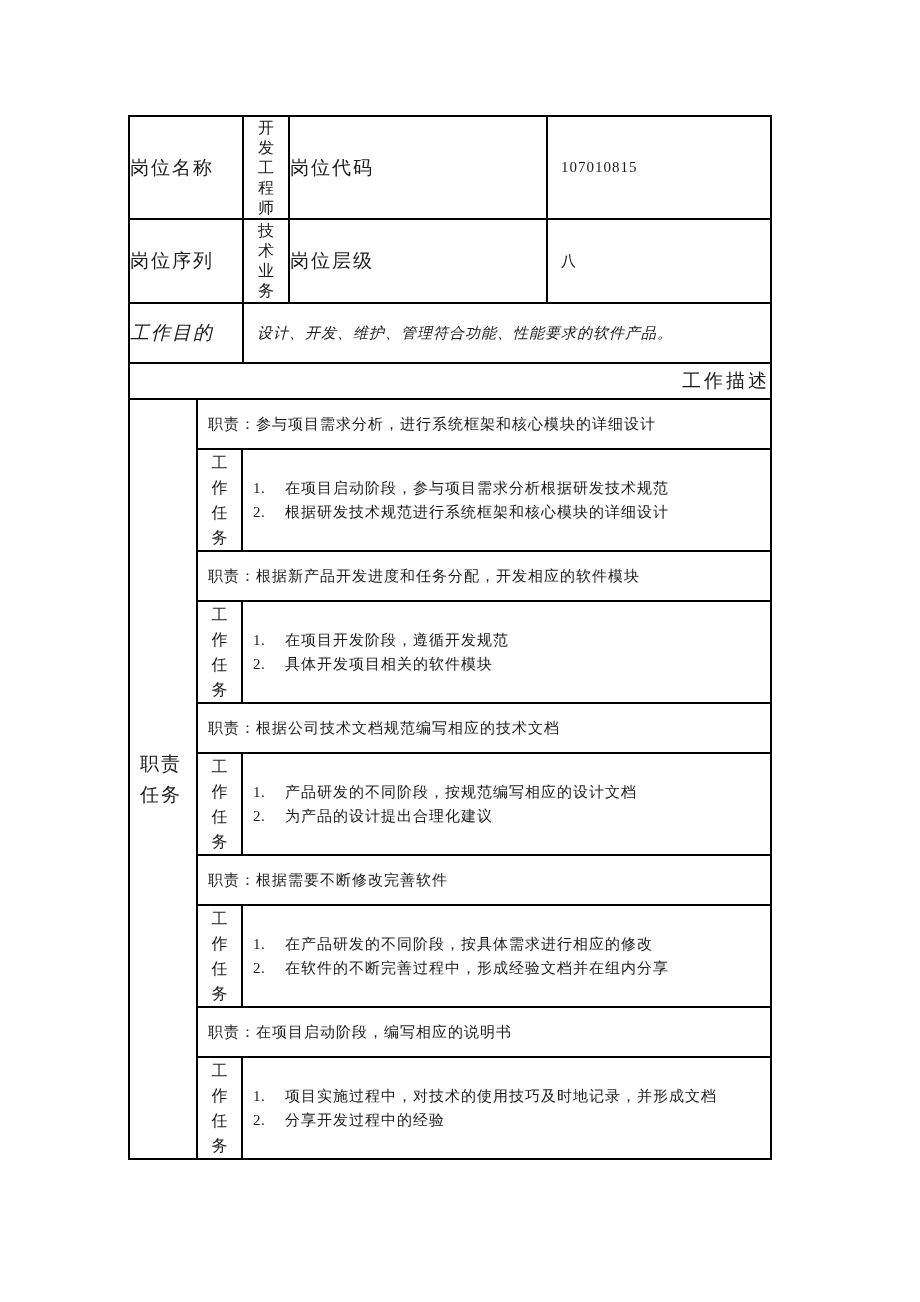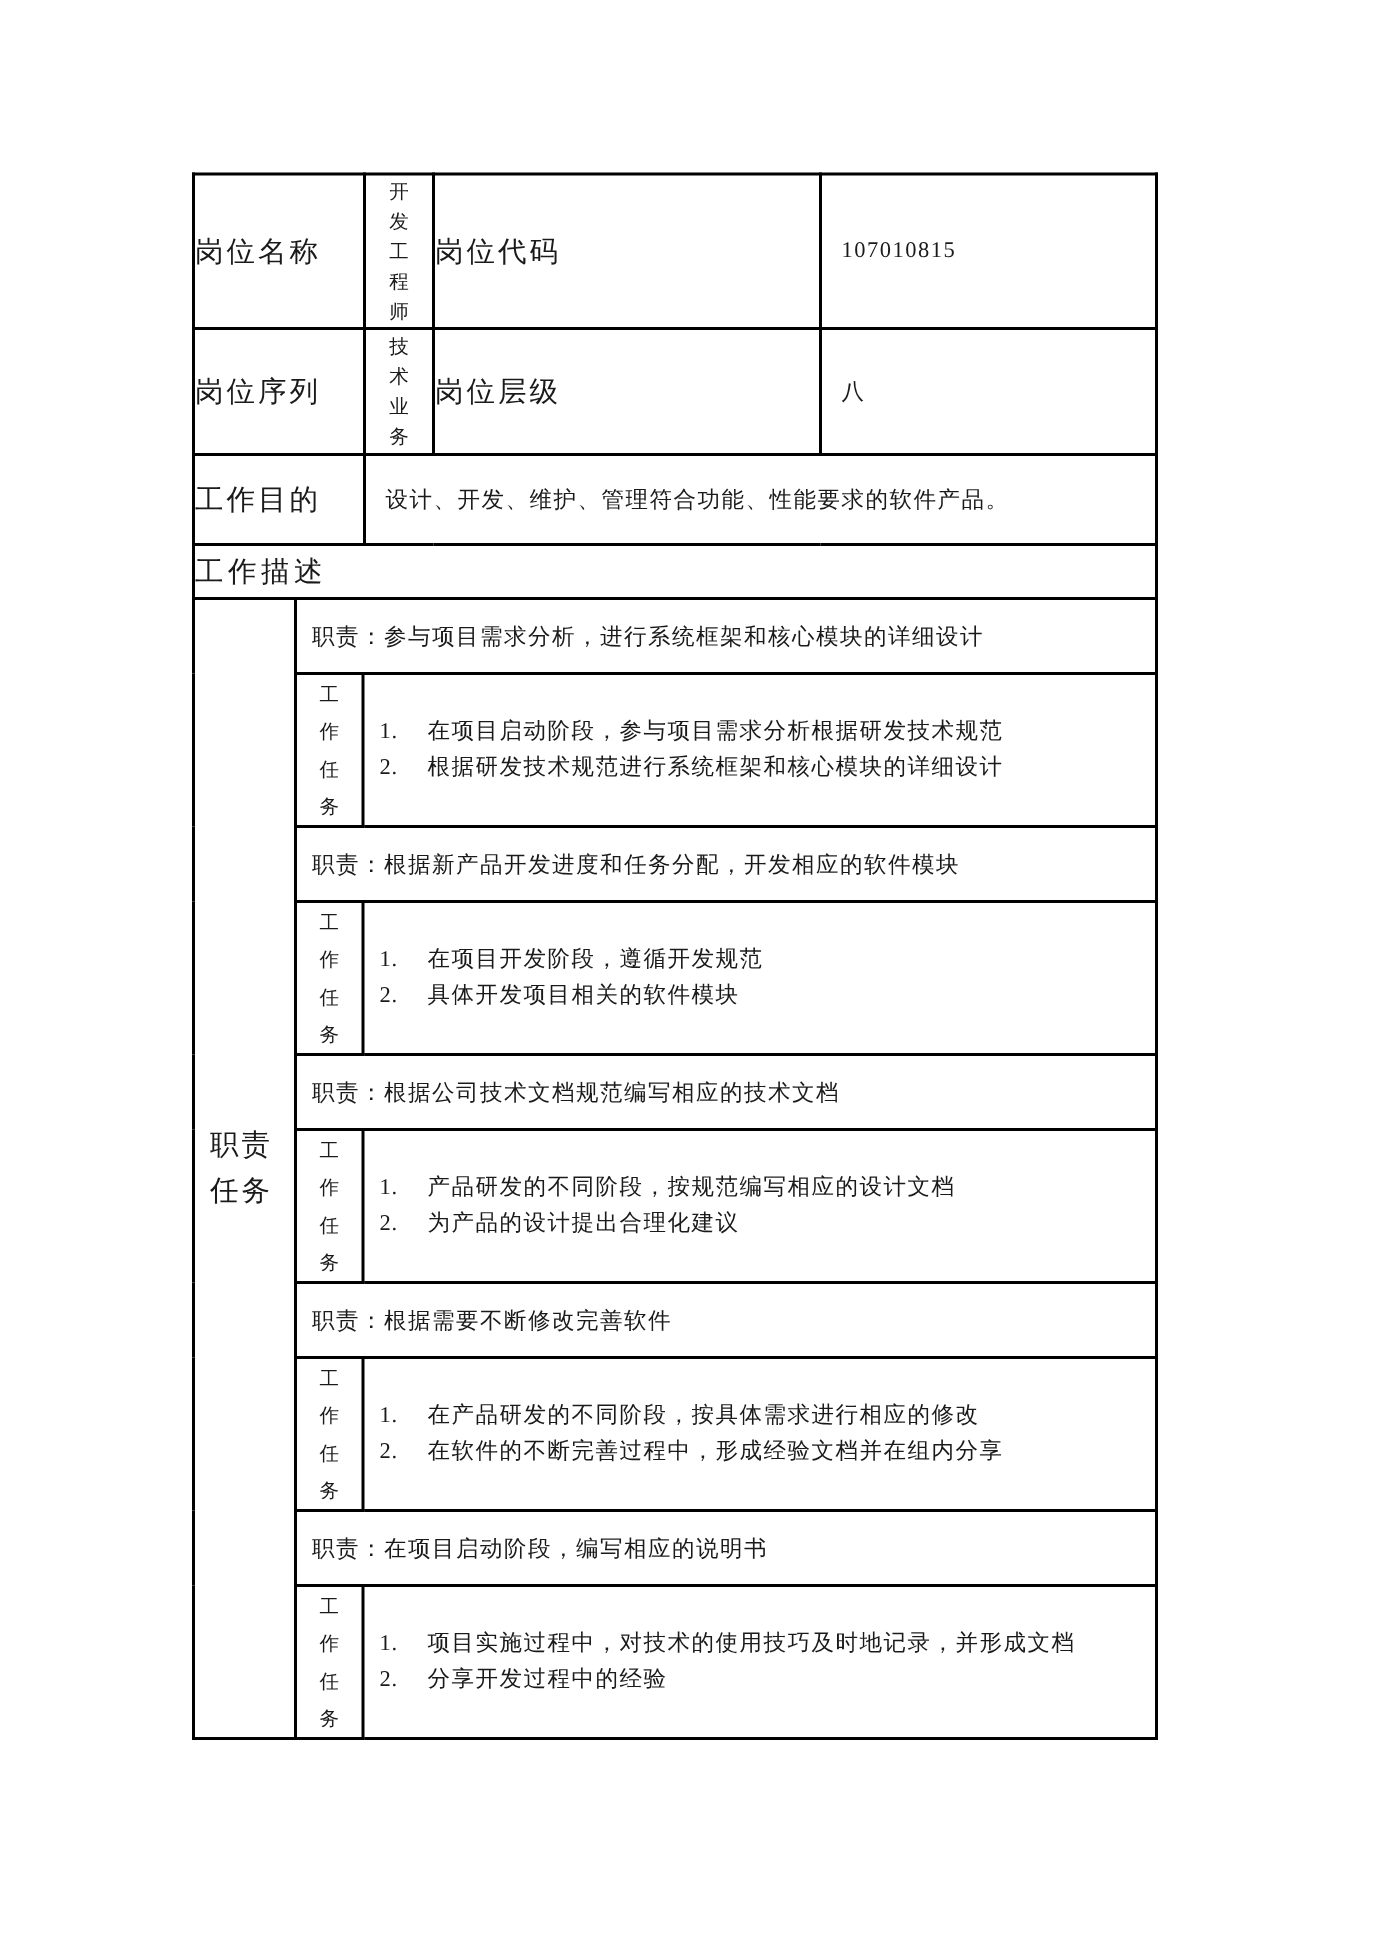--- a/index.html
+++ b/index.html
@@ -26,41 +26,41 @@
   td {
     border: 2px solid #000000;
     padding: 0;
     vertical-align: middle;
     overflow: hidden;
   }
   
   tr.r1 { height: 103px; }
   tr.r2 { height: 84px; }
   tr.r3 { height: 40px; }
-  tr.r4 { height: 60px; }
+  tr.r4 { height: 60px; font-style: italic; }
   tr.r5 { height: 36px; }
   tr.rd { height: 50px; }
   tr.rt { height: 100px; }
 
   
   td.lbl {
     font-size: 19px;
     letter-spacing: 2px;
     white-space: nowrap;
   }
   td.sec {
     font-size: 19px;
     letter-spacing: 3px;
-    text-align: left;
+    text-align: right;
   }
   td.vert { text-align: center; }
   .vtxt {
     display: inline-block;
     width: 17px;
-    font-size: 13px;
+    font-size: 16px;
     line-height: 20px;
     word-break: break-all;
     text-align: center;
   }
   .vtxt.spread { line-height: 25px; }
   td.val {
     font-size: 15px;
     letter-spacing: 1px;
     text-align: left;
     padding-left: 13px;

